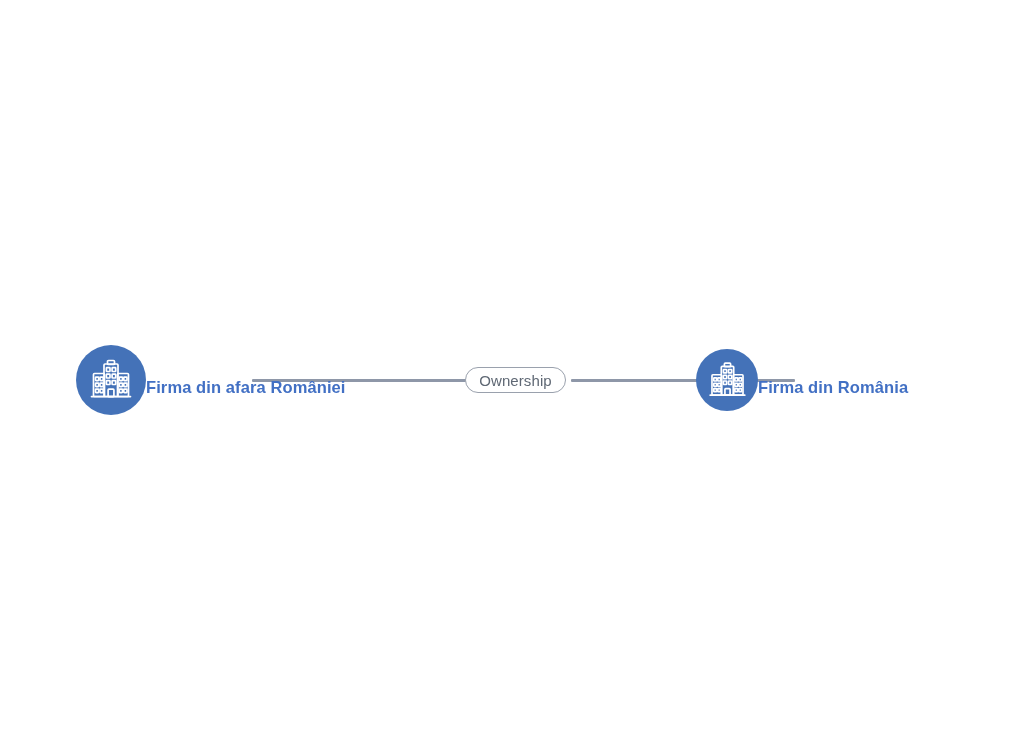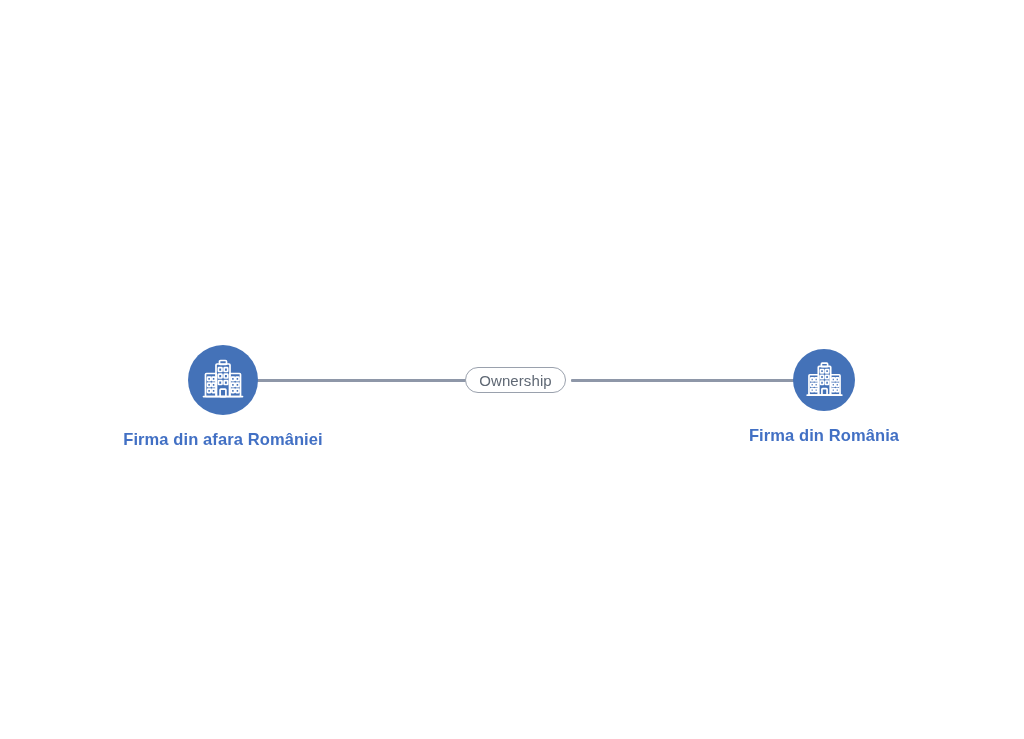--- a/index.html
+++ b/index.html
@@ -54,21 +54,21 @@
     font-family: "Liberation Sans", sans-serif;
     letter-spacing: 0.1px;
     line-height: 1;
     white-space: nowrap;
   }
 
   
   .node {
     position: absolute;
     display: flex;
-    flex-direction: column;
+    flex-direction: row;
     align-items: center;
   }
   .node-circle {
     border-radius: 50%;
     background: #4472B8;
     display: flex;
     align-items: center;
     justify-content: center;
     box-sizing: border-box;
   }

